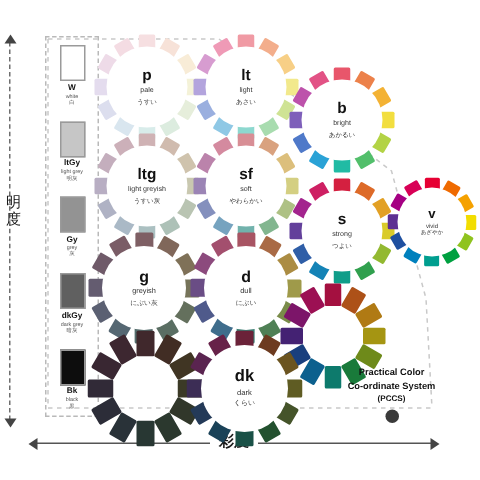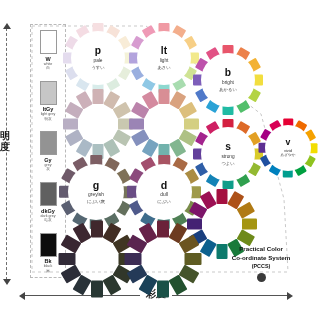--- a/index.html
+++ b/index.html
@@ -25,22 +25,22 @@
     border-left:4px solid transparent;border-right:4px solid transparent;
     border-bottom:6px solid #444;
   }
   .axis-v .arrow-dn{
     position:absolute;left:-3.5px;bottom:-5px;width:0;height:0;
     border-left:4px solid transparent;border-right:4px solid transparent;
     border-top:6px solid #444;
   }
   .axis-v-label{
     position:absolute;left:0px;top:130px;width:18px;
-    font-size:10px;font-weight:bold;color:#1a1a1a;
-    letter-spacing:0px;line-height:11px;text-align:left;
+    font-size:10px;font-weight:normal;color:#1a1a1a;
+    letter-spacing:0px;line-height:11px;text-align:center;
   }
 
   .axis-h{
     position:absolute;left:24px;bottom:20px;width:264px;height:9px;
   }
   .axis-h .line{
     position:absolute;left:0;top:4px;width:100%;height:0;
     border-top:1px solid #555;
   }
   .axis-h .arrow-l{
@@ -327,20 +327,25 @@
         </div>
         <div class="petal" style="transform:rotate(270deg) translate(-5.5px,-35px)">
           <i style="width:11px;height:15px;background:#b8aec3"></i>
         </div>
         <div class="petal" style="transform:rotate(300deg) translate(-5.5px,-35px)">
           <i style="width:11px;height:15px;background:#c4aebd"></i>
         </div>
         <div class="petal" style="transform:rotate(330deg) translate(-5.5px,-35px)">
           <i style="width:11px;height:15px;background:#ccb0b9"></i>
         </div>
+        <div class="hub" style="left:9px;top:9px;width:54px;height:54px">
+          <div class="code" style="font-size:10.26px">ltg</div>
+          <div class="en" style="font-size:4.725px;margin-top:2.7px">light greyish</div>
+          <div class="jp" style="font-size:4.32px;margin-top:1.8900000000000001px">うすい灰</div>
+        </div>
       </div>
       <div class="wheel" style="left: 128px; top: 88px; width: 72px; height: 72px;">
         <div class="petal" style="transform:rotate(0deg) translate(-5.5px,-35px)">
           <i style="width:11px;height:15px;background:#d88e95"></i>
         </div>
         <div class="petal" style="transform:rotate(30deg) translate(-5.5px,-35px)">
           <i style="width:11px;height:15px;background:#d9a27f"></i>
         </div>
         <div class="petal" style="transform:rotate(60deg) translate(-5.5px,-35px)">
           <i style="width:11px;height:15px;background:#dcbf7c"></i>
@@ -364,20 +369,25 @@
           <i style="width:11px;height:15px;background:#8490bd"></i>
         </div>
         <div class="petal" style="transform:rotate(270deg) translate(-5.5px,-35px)">
           <i style="width:11px;height:15px;background:#9b84b5"></i>
         </div>
         <div class="petal" style="transform:rotate(300deg) translate(-5.5px,-35px)">
           <i style="width:11px;height:15px;background:#bb83ab"></i>
         </div>
         <div class="petal" style="transform:rotate(330deg) translate(-5.5px,-35px)">
           <i style="width:11px;height:15px;background:#d48a9f"></i>
+        </div>
+        <div class="hub" style="left:9px;top:9px;width:54px;height:54px">
+          <div class="code" style="font-size:10.26px">sf</div>
+          <div class="en" style="font-size:4.725px;margin-top:2.7px">soft</div>
+          <div class="jp" style="font-size:4.32px;margin-top:1.8900000000000001px">やわらかい</div>
         </div>
       </div>
       <div class="wheel" style="left: 192px; top: 118px; width: 72px; height: 72px;">
         <div class="petal" style="transform:rotate(0deg) translate(-5.5px,-35px)">
           <i style="width:11px;height:15px;background:#d42040"></i>
         </div>
         <div class="petal" style="transform:rotate(30deg) translate(-5.5px,-35px)">
           <i style="width:11px;height:15px;background:#dd6a28"></i>
         </div>
         <div class="petal" style="transform:rotate(60deg) translate(-5.5px,-35px)">
@@ -650,20 +660,25 @@
           <i style="width:12px;height:16.5px;background:#243a58"></i>
         </div>
         <div class="petal" style="transform:rotate(270deg) translate(-6px,-38.5px)">
           <i style="width:12px;height:16.5px;background:#3c2d55"></i>
         </div>
         <div class="petal" style="transform:rotate(300deg) translate(-6px,-38.5px)">
           <i style="width:12px;height:16.5px;background:#5a2450"></i>
         </div>
         <div class="petal" style="transform:rotate(330deg) translate(-6px,-38.5px)">
           <i style="width:12px;height:16.5px;background:#672249"></i>
+        </div>
+        <div class="hub" style="left:10px;top:10px;width:58px;height:58px">
+          <div class="code" style="font-size:11.02px">dk</div>
+          <div class="en" style="font-size:5.074999999999999px;margin-top:2.9000000000000004px">dark</div>
+          <div class="jp" style="font-size:4.64px;margin-top:2.0300000000000002px">くらい</div>
         </div>
       </div>
     </div>
 
   <div class="caption">
     <div class="l1">Practical Color</div>
     <div class="l2">Co-ordinate System</div>
     <div class="l3">(PCCS)</div>
     <div class="mark"></div>
   </div>

